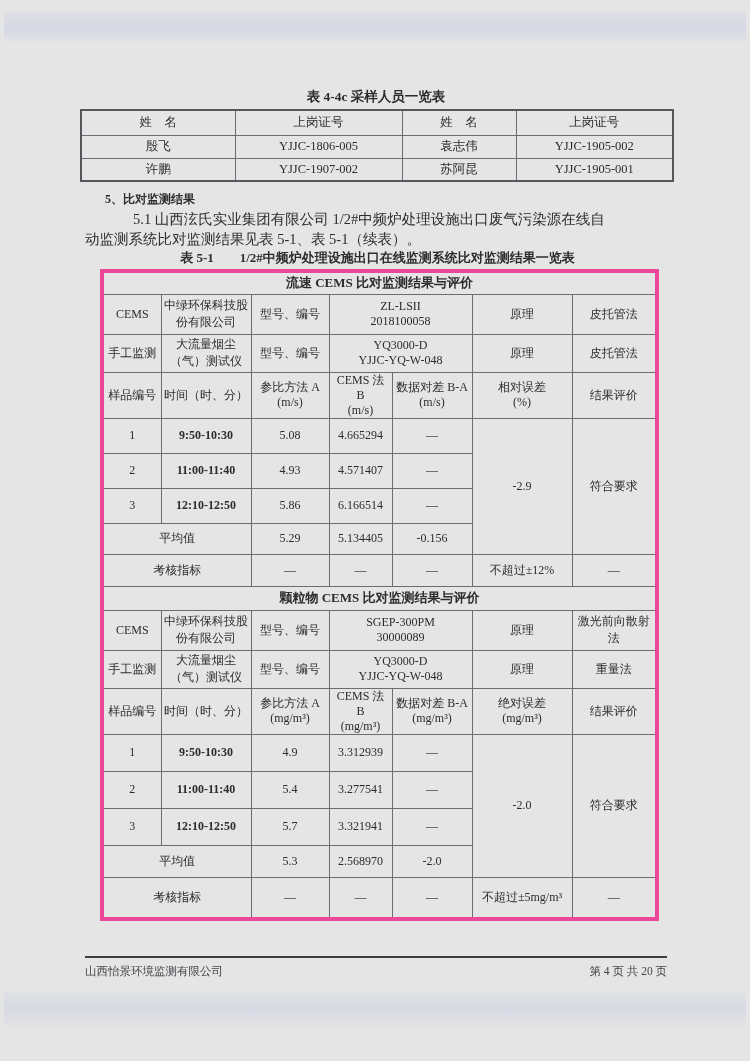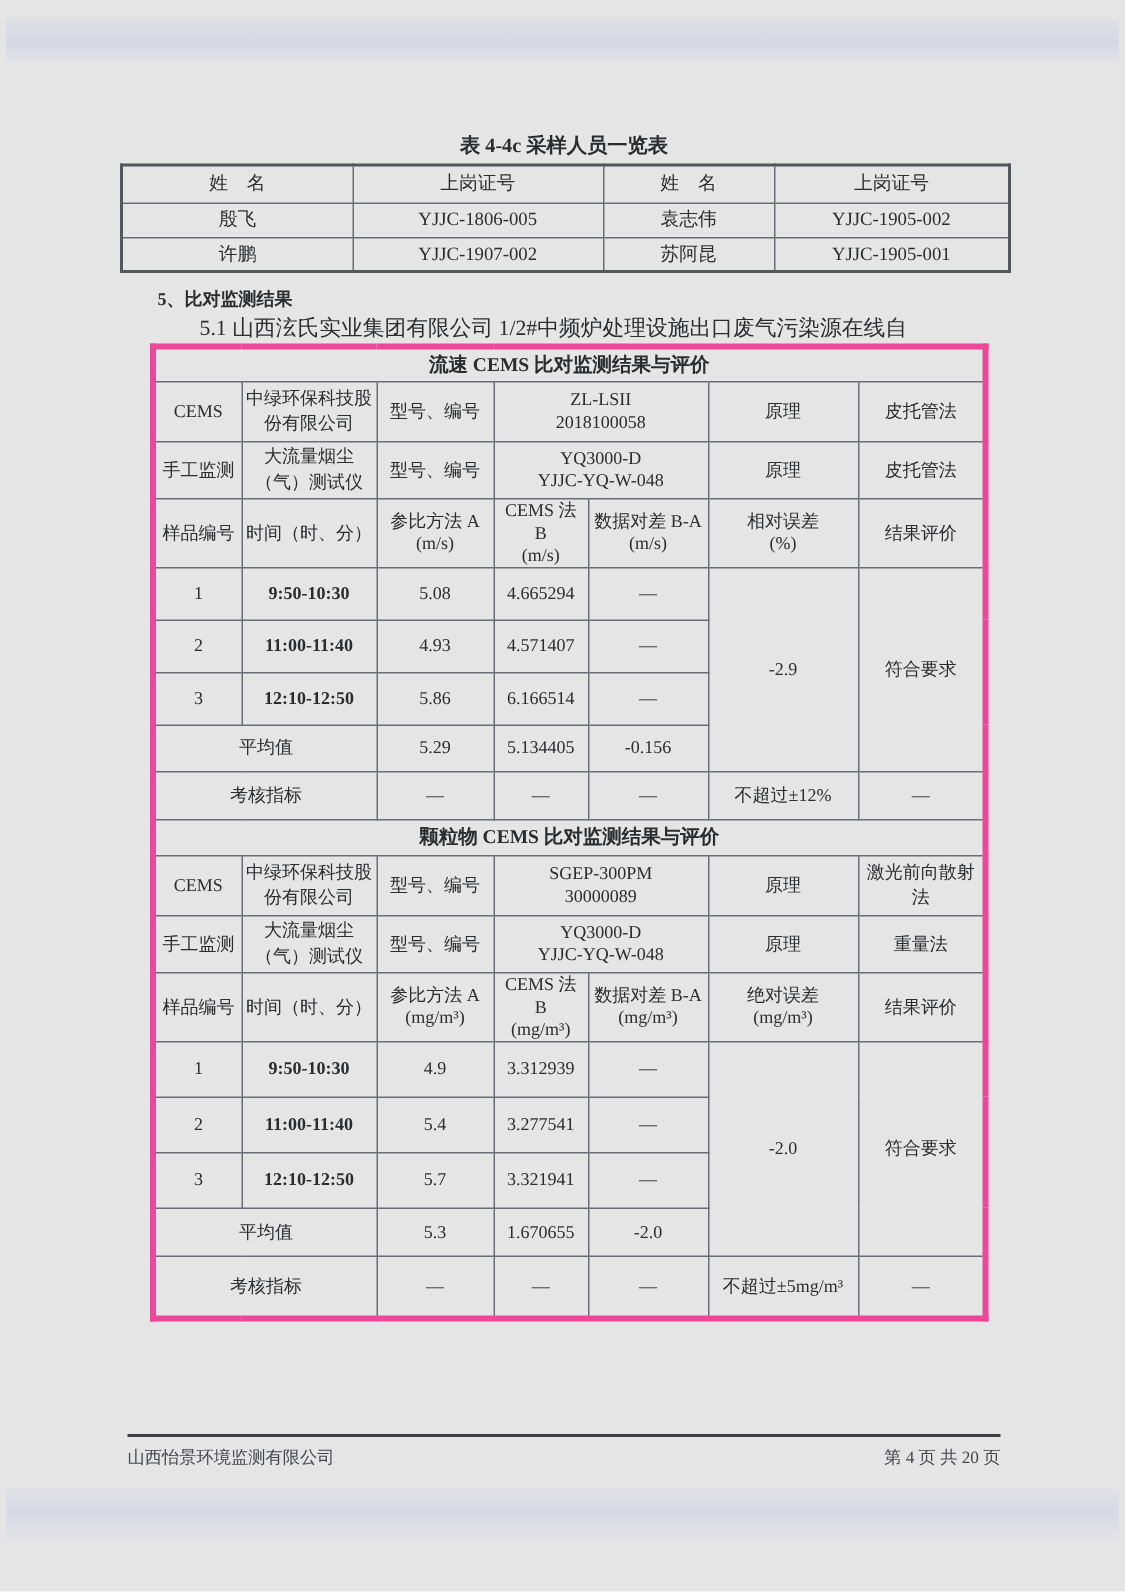--- a/index.html
+++ b/index.html
@@ -86,20 +86,22 @@
         <td>许鹏</td>
         <td>YJJC-1907-002</td>
         <td>苏阿昆</td>
         <td>YJJC-1905-001</td>
       </tr>
     </tbody>
   </table>
 
   <div class="sec-heading">5、比对监测结果</div>
   <div class="para para-l1">5.1 山西泫氏实业集团有限公司 1/2#中频炉处理设施出口废气污染源在线自</div>
+  <div class="para">动监测系统比对监测结果见表 5-1、表 5-1（续表）。</div>
+  <div class="caption">表 5-1　　1/2#中频炉处理设施出口在线监测系统比对监测结果一览表</div>
 
   <table class="t51">
     <colgroup>
         <col style="width:59px">
         <col style="width:90px">
         <col style="width:78px">
         <col style="width:63px">
         <col style="width:80px">
         <col style="width:100px">
         <col style="width:85px">
@@ -269,21 +271,21 @@
       <tr class="r-data">
         <td>3</td>
         <td class="bold">12:10-12:50</td>
         <td>5.7</td>
         <td>3.321941</td>
         <td>—</td>
       </tr>
       <tr class="r-avg">
         <td colspan="2">平均值</td>
         <td>5.3</td>
-        <td>1.670655</td>
+        <td>2.568970</td>
         <td>-2.0</td>
       </tr>
       <tr class="r-ass">
         <td colspan="2">考核指标</td>
         <td>—</td>
         <td>—</td>
         <td>—</td>
         <td>不超过±5mg/m³</td>
         <td>—</td>
       </tr>

